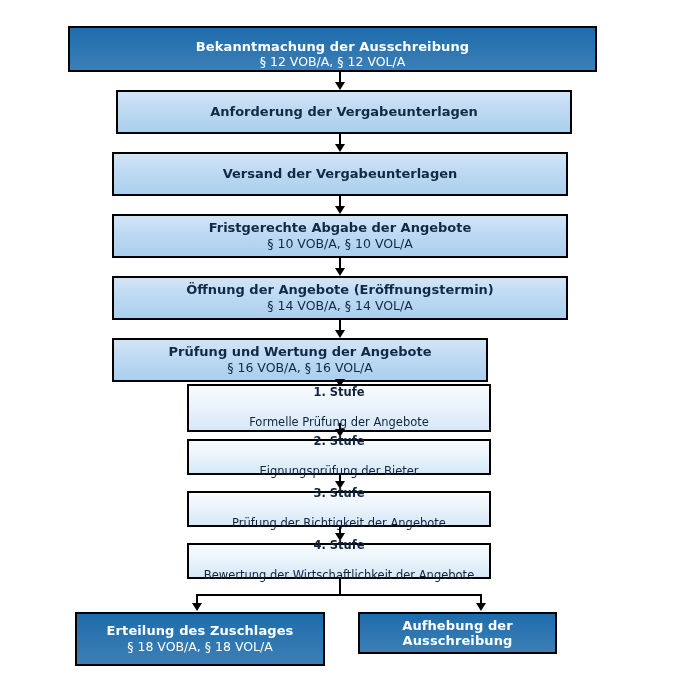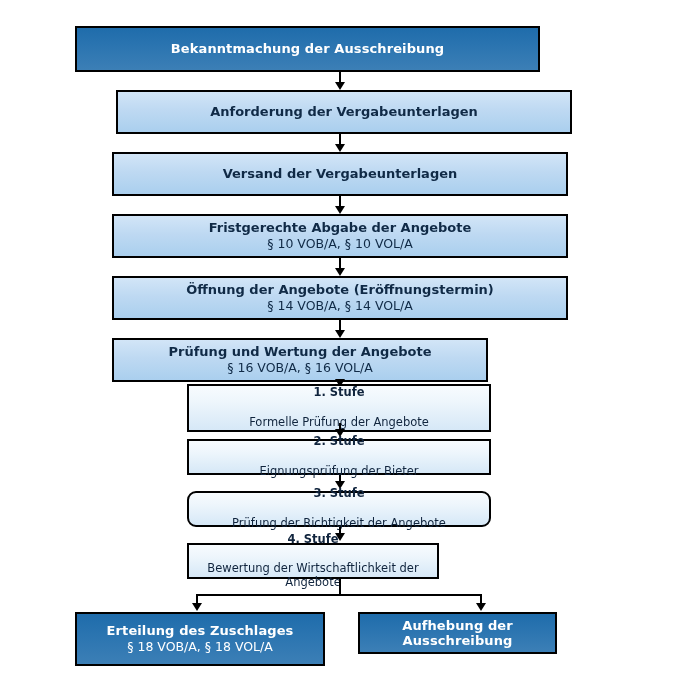--- a/index.html
+++ b/index.html
@@ -91,22 +91,23 @@
     border-left: 5px solid transparent;
     border-right: 5px solid transparent;
     border-top: 8px solid #000000;
   }
 </style>
 </head>
 <body>
 
 <div id="flow">
 
-  <div class="node dark" style="left:75px; top:26px; width:465px; height:46px;">
+  <div class="node dark" style="left:68px; top:26px; width:529px; height:46px;justify-content:flex-end;">
     <div class="ttl">Bekanntmachung der Ausschreibung</div>
+    <div class="sub">§ 12 VOB/A, § 12 VOL/A</div>
   </div>
 
   <div class="vline" style="left:339px; top:72px; height:12px;"></div>
   <div class="arrowhead" style="left:335px; top:82px;"></div>
 
   <div class="node step" style="left:116px; top:90px; width:456px; height:44px;">
     <div class="ttl">Anforderung der Vergabeunterlagen</div>
   </div>
 
   <div class="vline" style="left:339px; top:134px; height:12px;"></div>
@@ -152,29 +153,29 @@
   <div class="arrowhead" style="left:335px; top:429px;"></div>
 
   <div class="node stage" style="left:187px; top:439px; width:304px; height:36px;">
     <div class="ttl">2. Stufe</div>
     <div class="sub">Eignungsprüfung der Bieter</div>
   </div>
 
   <div class="vline" style="left:339px; top:475px; height:9px;"></div>
   <div class="arrowhead" style="left:335px; top:481px;"></div>
 
-  <div class="node stage" style="left:187px; top:491px; width:304px; height:36px;border-radius:9px;">
+  <div class="node stage" style="left:187px; top:491px; width:304px; height:36px;">
     <div class="ttl">3. Stufe</div>
     <div class="sub">Prüfung der Richtigkeit der Angebote</div>
   </div>
 
   <div class="vline" style="left:339px; top:527px; height:9px;"></div>
   <div class="arrowhead" style="left:335px; top:533px;"></div>
 
-  <div class="node stage" style="left:187px; top:543px; width:252px; height:36px;">
+  <div class="node stage" style="left:187px; top:543px; width:304px; height:36px;">
     <div class="ttl">4. Stufe</div>
     <div class="sub">Bewertung der Wirtschaftlichkeit der Angebote</div>
   </div>
 
   <div class="vline" style="left:339px; top:579px; height:16px;"></div>
   <div class="hline" style="left:196px; top:594px; width:286px;"></div>
   <div class="vline" style="left:196px; top:594px; height:11px;"></div>
   <div class="arrowhead" style="left:192px; top:603px;"></div>
   <div class="vline" style="left:480px; top:594px; height:11px;"></div>
   <div class="arrowhead" style="left:476px; top:603px;"></div>

